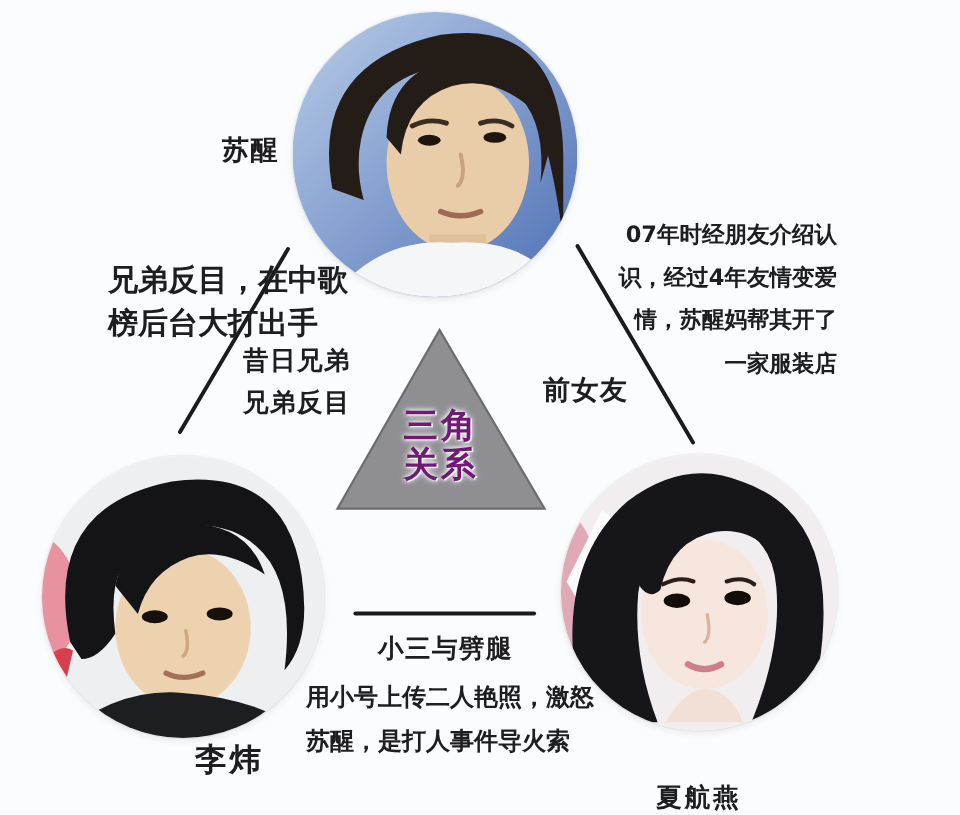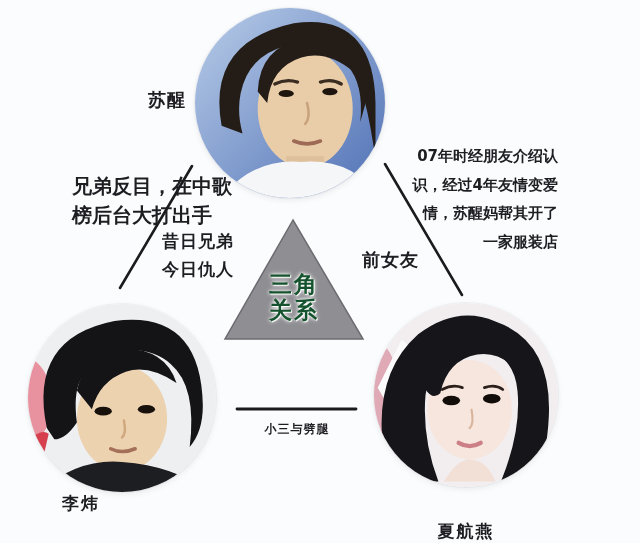--- a/index.html
+++ b/index.html
@@ -17,36 +17,36 @@
     position:absolute; border-radius:50%; overflow:hidden;
     box-shadow:0 0 0 1px rgba(0,0,0,0.04), 0 2px 6px rgba(0,0,0,0.08);
   }
   .photo svg { display:block; width:100%; height:100%; }
   .p-su  { left:195px; top:8px;   width:190px; height:190px; }
   .p-li  { left:28px;  top:304px; width:188px; height:188px; }
   .p-xia { left:374px; top:303px; width:184px; height:184px; }
 
   .txt { position:absolute; font-weight:bold; white-space:pre-line; }
   .name-su  { left:148px; top:88px;  font-size:18px; letter-spacing:1px; }
-  .name-li  { left:62px;  top:492px; width:104px; text-align:left; font-size:17px; letter-spacing:2px; }
+  .name-li  { left:72px;  top:492px; width:104px; text-align:right; font-size:21px; letter-spacing:2px; }
   .name-xia { left:414px; top:520px; width:104px; text-align:center; font-size:17px; letter-spacing:2px; }
 
   .note-left   { left:28px;  top:172px; font-size:20px; line-height:29px;margin-left:44px; }
   .edge-su-li  { left:162px; top:227px; font-size:17px; line-height:28px; letter-spacing:1px; }
   .note-right  { left:408px; top:142px; width:150px; font-size:15px; line-height:28.5px; text-align:right; }
   .edge-su-xia { left:362px; top:248px; font-size:18px; letter-spacing:1px; }
-  .edge-li-xia { left:236px; top:421px; width:122px; text-align:center; font-size:12px; letter-spacing:1px; }
+  .edge-li-xia { left:236px; top:421px; width:122px; text-align:center; font-size:17px; letter-spacing:1px; }
   .note-bottom { left:204px; top:450px; font-size:16px; line-height:29px; }
 
   .triangle-wrap { position:absolute; left:221px; top:215px; width:146px; height:128px; }
   .triangle-wrap svg { position:absolute; left:0; top:0; width:100%; height:100%; }
   .triangle-label {
     position:absolute; left:0; top:56px; width:100%;
     text-align:center; font-weight:bold; font-size:23px; line-height:26px;
-    color:#14532d; white-space:pre-line; letter-spacing:2px;
+    color:#701a75; white-space:pre-line; letter-spacing:2px;
     text-shadow:0 0 3px #ffffff, 0 0 5px #ffffff, 1px 1px 0 #f0f0f0;
   }
 </style>
 </head>
 <body>
 
 <div class="canvas">
 
   <svg class="lines-layer">
     <line x1="192" y1="166" x2="120" y2="288" stroke="#1b1b1d" stroke-width="2.6" stroke-linecap="round"></line>
@@ -120,21 +120,23 @@
     </svg>
   </div>
 
   <div class="txt name-su">苏醒</div>
   <div class="txt name-li">李炜</div>
   <div class="txt name-xia">夏航燕</div>
 
   <div class="txt note-left">兄弟反目，在中歌
 榜后台大打出手</div>
   <div class="txt edge-su-li">昔日兄弟
-今日仇人</div>
+兄弟反目</div>
   <div class="txt note-right">07年时经朋友介绍认
 识，经过4年友情变爱
 情，苏醒妈帮其开了
 一家服装店</div>
   <div class="txt edge-su-xia">前女友</div>
   <div class="txt edge-li-xia">小三与劈腿</div>
+  <div class="txt note-bottom">用小号上传二人艳照，激怒
+苏醒，是打人事件导火索</div>
 
 </div>
 
 </body></html>

